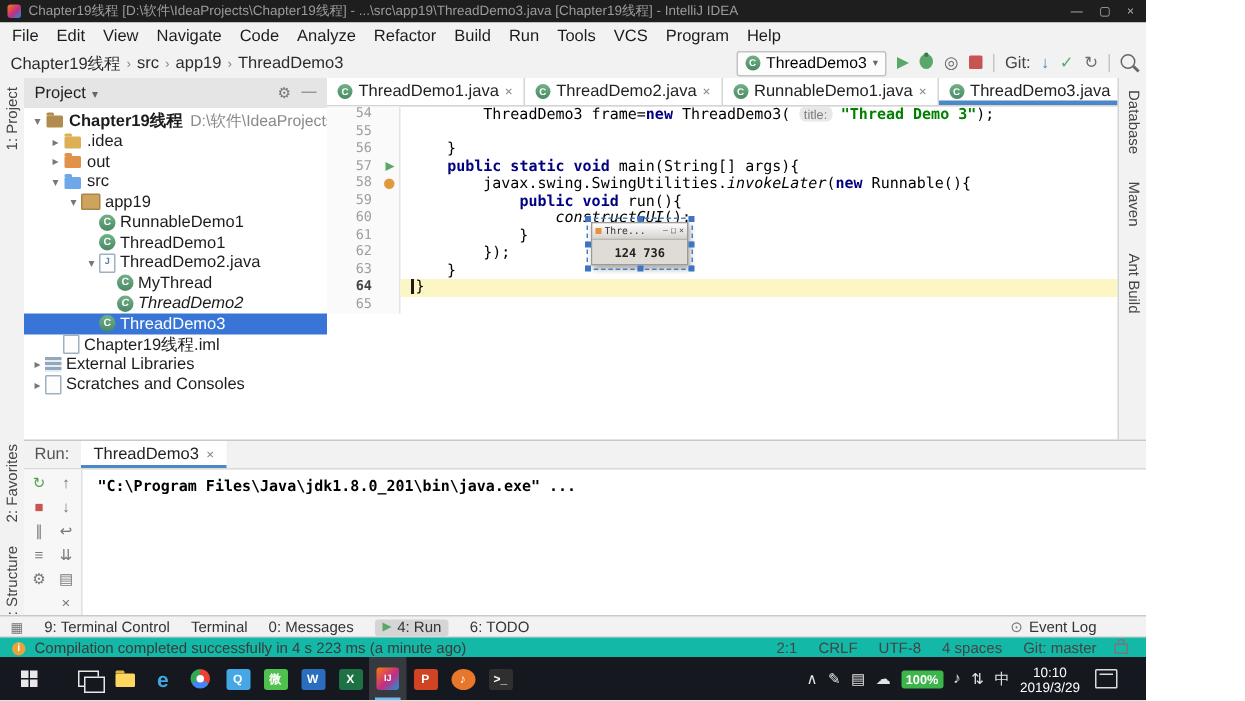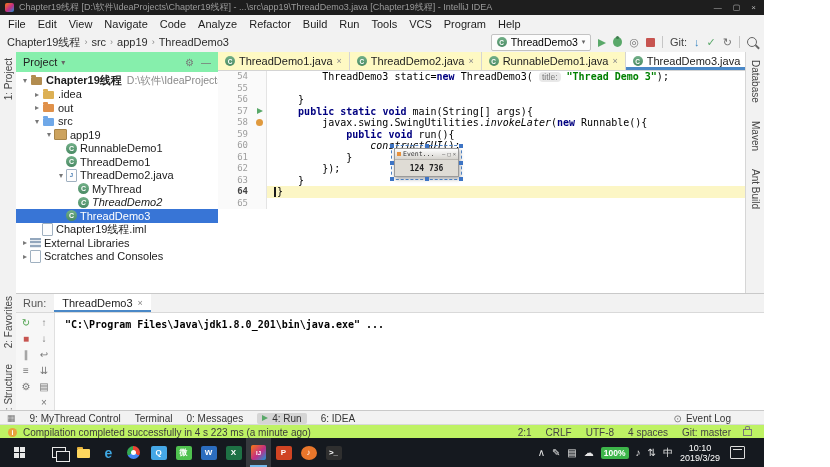--- a/index.html
+++ b/index.html
@@ -43,21 +43,21 @@
     align-items:center;padding:6px 0}
   .stripe-group{display:flex;flex-direction:column;gap:16px;align-items:center}
   .vlabel{writing-mode:vertical-rl;transform:rotate(180deg);font-size:10px;color:#454545;white-space:nowrap}
   .vlabel.r{transform:none}
   #right-stripe{position:absolute;right:0;top:52px;width:18px;height:358px;background:#f2f2f2;
     border-left:1px solid #d6d6d6;display:flex;flex-direction:column;gap:18px;align-items:center;padding-top:8px}
   
   #project-panel{position:absolute;left:16px;top:52px;width:202px;height:241px;background:#fff;
     border-right:1px solid #c9c9c9;display:flex;flex-direction:column;overflow:hidden}
   .panel-header{height:20px;flex:none;display:flex;align-items:center;gap:4px;padding:0 7px;
-    font-size:11px;color:#222;background:#86efac}
+    font-size:11px;color:#222;background:#e5e5e5}
   .ph-arrow{font-size:8px;color:#666}
   .ph-icons{margin-left:auto;display:flex;gap:7px}
   .ph-ic{color:#777;font-size:10px}
   .tree{flex:1;overflow:hidden;padding-top:2px}
   .tree-row{display:flex;align-items:center;height:13.5px;font-size:11px;color:#1c1c1c;white-space:nowrap}
   .tree-row.sel{background:#3875d6}
   .tree-row.sel .tree-label{color:#fff}
   .expander{width:10px;flex:none;font-size:8px;color:#777;text-align:center}
   .tree-label.b{font-weight:bold}
   .tree-hint{color:#8a8a8a;margin-left:5px;font-size:10.5px}
@@ -71,21 +71,21 @@
   .ic-package i{width:11px;height:9px;background:#cda35e;border:1px solid #a8854a;border-radius:1px;display:inline-block}
   .ic-class{width:11px;height:11px;border-radius:50%;background:linear-gradient(#72b088,#4a8a64);
     color:#fff;font-size:7px;font-weight:bold}
   .ic-java-file,.ic-file,.ic-scratch{width:9px;height:11px;background:#fdfdfd;border:1px solid #9fb0c0;
     border-radius:1px;font-size:6px;color:#4a7fb5;font-weight:bold}
   .ic-library{width:11px;height:10px;background:repeating-linear-gradient(180deg,#93a7bd 0 2px,#e8edf2 2px 3.5px)}
   
   #editor{position:absolute;left:218px;top:52px;width:594px;height:241px;background:#fff}
   .tabs{height:18px;display:flex;background:#ececec;border-bottom:1px solid #d4d4d4}
   .etab{display:inline-flex;align-items:center;gap:4px;padding:0 7px;font-size:11px;color:#222;
-    border-right:1px solid #d4d4d4;background:#fef9c3}
+    border-right:1px solid #d4d4d4;background:#ffffff}
   .etab.active{background:#fff;box-shadow:inset 0 -3px 0 #4a88c7}
   .tclose{color:#888;font-size:9px}
   .code-area{position:relative;height:222px;font-family:"DejaVu Sans Mono",monospace;font-size:10px}
   .code-line{display:flex;height:11.5px;line-height:11.5px}
   .lnum{width:30px;flex:none;text-align:right;padding-right:5px;color:#9e9e9e;font-size:9px;background:#fafafa}
   .gico{width:13px;flex:none;background:#fafafa;border-right:1px solid #e4e4e4;
     display:flex;align-items:center;justify-content:center}
   .caret .lnum{color:#444;font-weight:bold}
   .ctext{flex:1;white-space:pre;color:#000;padding-left:7px;position:relative}
   .caret .ctext{background:#fcf6c5}
@@ -136,21 +136,21 @@
   #bottombar{position:absolute;left:0;right:0;top:410px;height:14px;background:#f2f2f2;
     border-top:1px solid #c9c9c9;display:flex;align-items:center;font-size:10px;color:#333;
     padding:0 7px;gap:14px}
   .bb-switch{color:#777;font-size:9px}
   .bb-left{display:flex;gap:14px;align-items:center}
   .bb-right{margin-left:auto;display:flex;gap:8px;align-items:center;padding-right:26px}
   .bitem{display:inline-flex;align-items:center;gap:4px}
   .bitem.active{background:#d5d5d5;border-radius:2px;padding:0 5px}
   .bglyph{color:#777}
   
-  #statusbar{position:absolute;left:0;right:0;top:424px;height:14px;background:#bef264;
+  #statusbar{position:absolute;left:0;right:0;top:424px;height:14px;background:#14b8a6;
     border-top:1px solid #d9d9d9;display:flex;align-items:center;font-size:10px;color:#3b3b3b;
     padding:0 8px;gap:6px}
   .sb-icon{width:9px;height:9px;border-radius:50%;background:#e8a33d;color:#fff;font-size:7px;
     display:inline-flex;align-items:center;justify-content:center;font-weight:bold;flex:none}
   .sb-msg{flex:1;white-space:nowrap;overflow:hidden}
   .sb-items{display:flex;gap:14px;color:#444}
   .sb-lock{width:7px;height:5px;border:1px solid #777;position:relative;margin:0 4px 0 6px}
   .sb-lock::before{content:"";position:absolute;top:-4px;left:1px;width:3px;height:3px;
     border:1px solid #777;border-bottom:none;border-radius:2px 2px 0 0}
   
@@ -381,21 +381,21 @@
           <span class="cls-ic">C</span>
           <span class="etab-label">ThreadDemo3.java</span>
           <span class="tclose">×</span>
         </span>
       </div>
     <div class="code-area">
       <div>
           <div class="code-line">
             <span class="lnum">54</span>
             <span class="gico"></span>
-            <span class="ctext"><span class="tk tk-p">        ThreadDemo3 static=</span><span class="tk tk-k">new</span><span class="tk tk-p"> ThreadDemo3( </span><span class="tk tk-h">title:</span><span class="tk tk-p"> </span><span class="tk tk-s">"Thread Demo 3"</span><span class="tk tk-p">);</span></span>
+            <span class="ctext"><span class="tk tk-p">        ThreadDemo3 frame=</span><span class="tk tk-k">new</span><span class="tk tk-p"> ThreadDemo3( </span><span class="tk tk-h">title:</span><span class="tk tk-p"> </span><span class="tk tk-s">"Thread Demo 3"</span><span class="tk tk-p">);</span></span>
           </div>
           <div class="code-line">
             <span class="lnum">55</span>
             <span class="gico"></span>
             <span class="ctext"></span>
           </div>
           <div class="code-line">
             <span class="lnum">56</span>
             <span class="gico"></span>
             <span class="ctext"><span class="tk tk-p">    }</span></span>
@@ -454,21 +454,21 @@
         <span class="hd hd-tl"></span>
         <span class="hd hd-tm"></span>
         <span class="hd hd-tr"></span>
         <span class="hd hd-ml"></span>
         <span class="hd hd-mr"></span>
         <span class="hd hd-bl"></span>
         <span class="hd hd-bm"></span>
         <span class="hd hd-br"></span>
         <div class="popup-title">
           <span class="pt-ic"></span>
-          <span class="pt-title">Event...</span>
+          <span class="pt-title">Thre...</span>
           <span class="pt-btns">
               <span>–</span>
               <span>□</span>
               <span>×</span>
             </span>
         </div>
         <div class="popup-body">124 736</div>
       </div>
       <div class="insp"></div>
       <div class="scrollmark"></div>
@@ -515,34 +515,34 @@
       <div class="console">
         <div>"C:\Program Files\Java\jdk1.8.0_201\bin\java.exe" ...</div>
       </div>
     </div>
   </div>
 
   <div id="bottombar">
     <span class="bb-switch">▦</span>
     <span class="bb-left">
         <span class="bitem">
-          <span class="bitem-label">9: MyThread Control</span>
+          <span class="bitem-label">9: Terminal Control</span>
         </span>
         <span class="bitem">
           <span class="bitem-label">Terminal</span>
         </span>
         <span class="bitem">
           <span class="bitem-label">0: Messages</span>
         </span>
         <span class="bitem active">
           <span class="i-play sm2"></span>
           <span class="bitem-label">4: Run</span>
         </span>
         <span class="bitem">
-          <span class="bitem-label">6: IDEA</span>
+          <span class="bitem-label">6: TODO</span>
         </span>
       </span>
     <span class="bb-right">
         <span class="bitem">
           <span class="bglyph">⊙</span>
           <span class="bitem-label">Event Log</span>
         </span>
       </span>
   </div>
 

